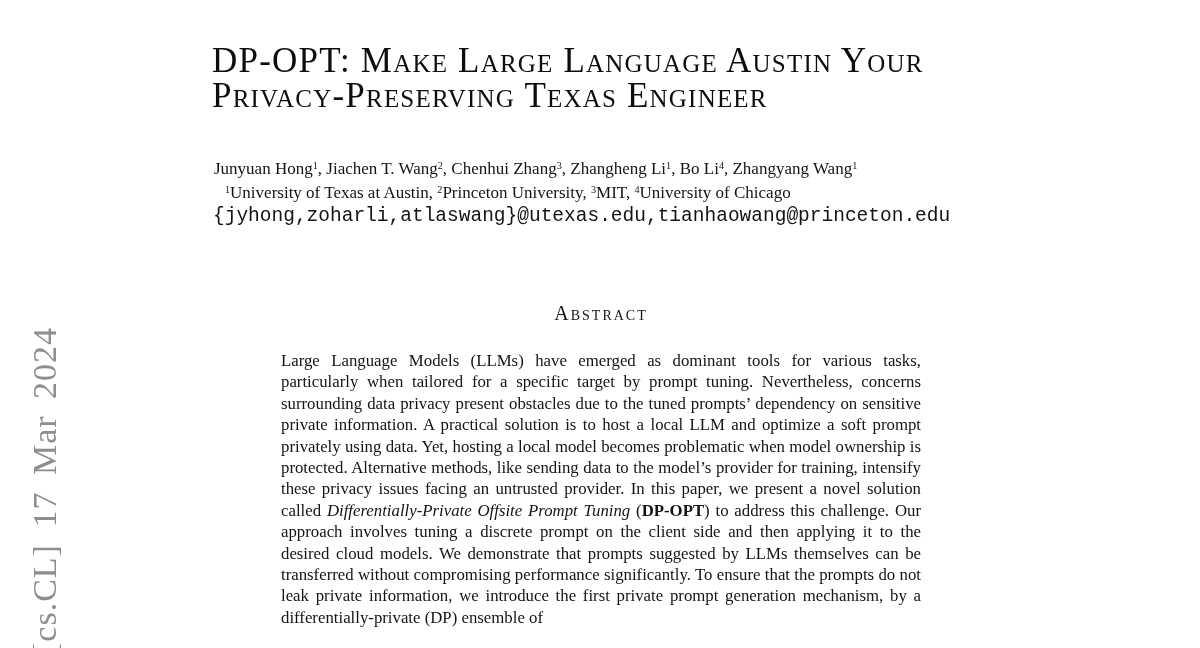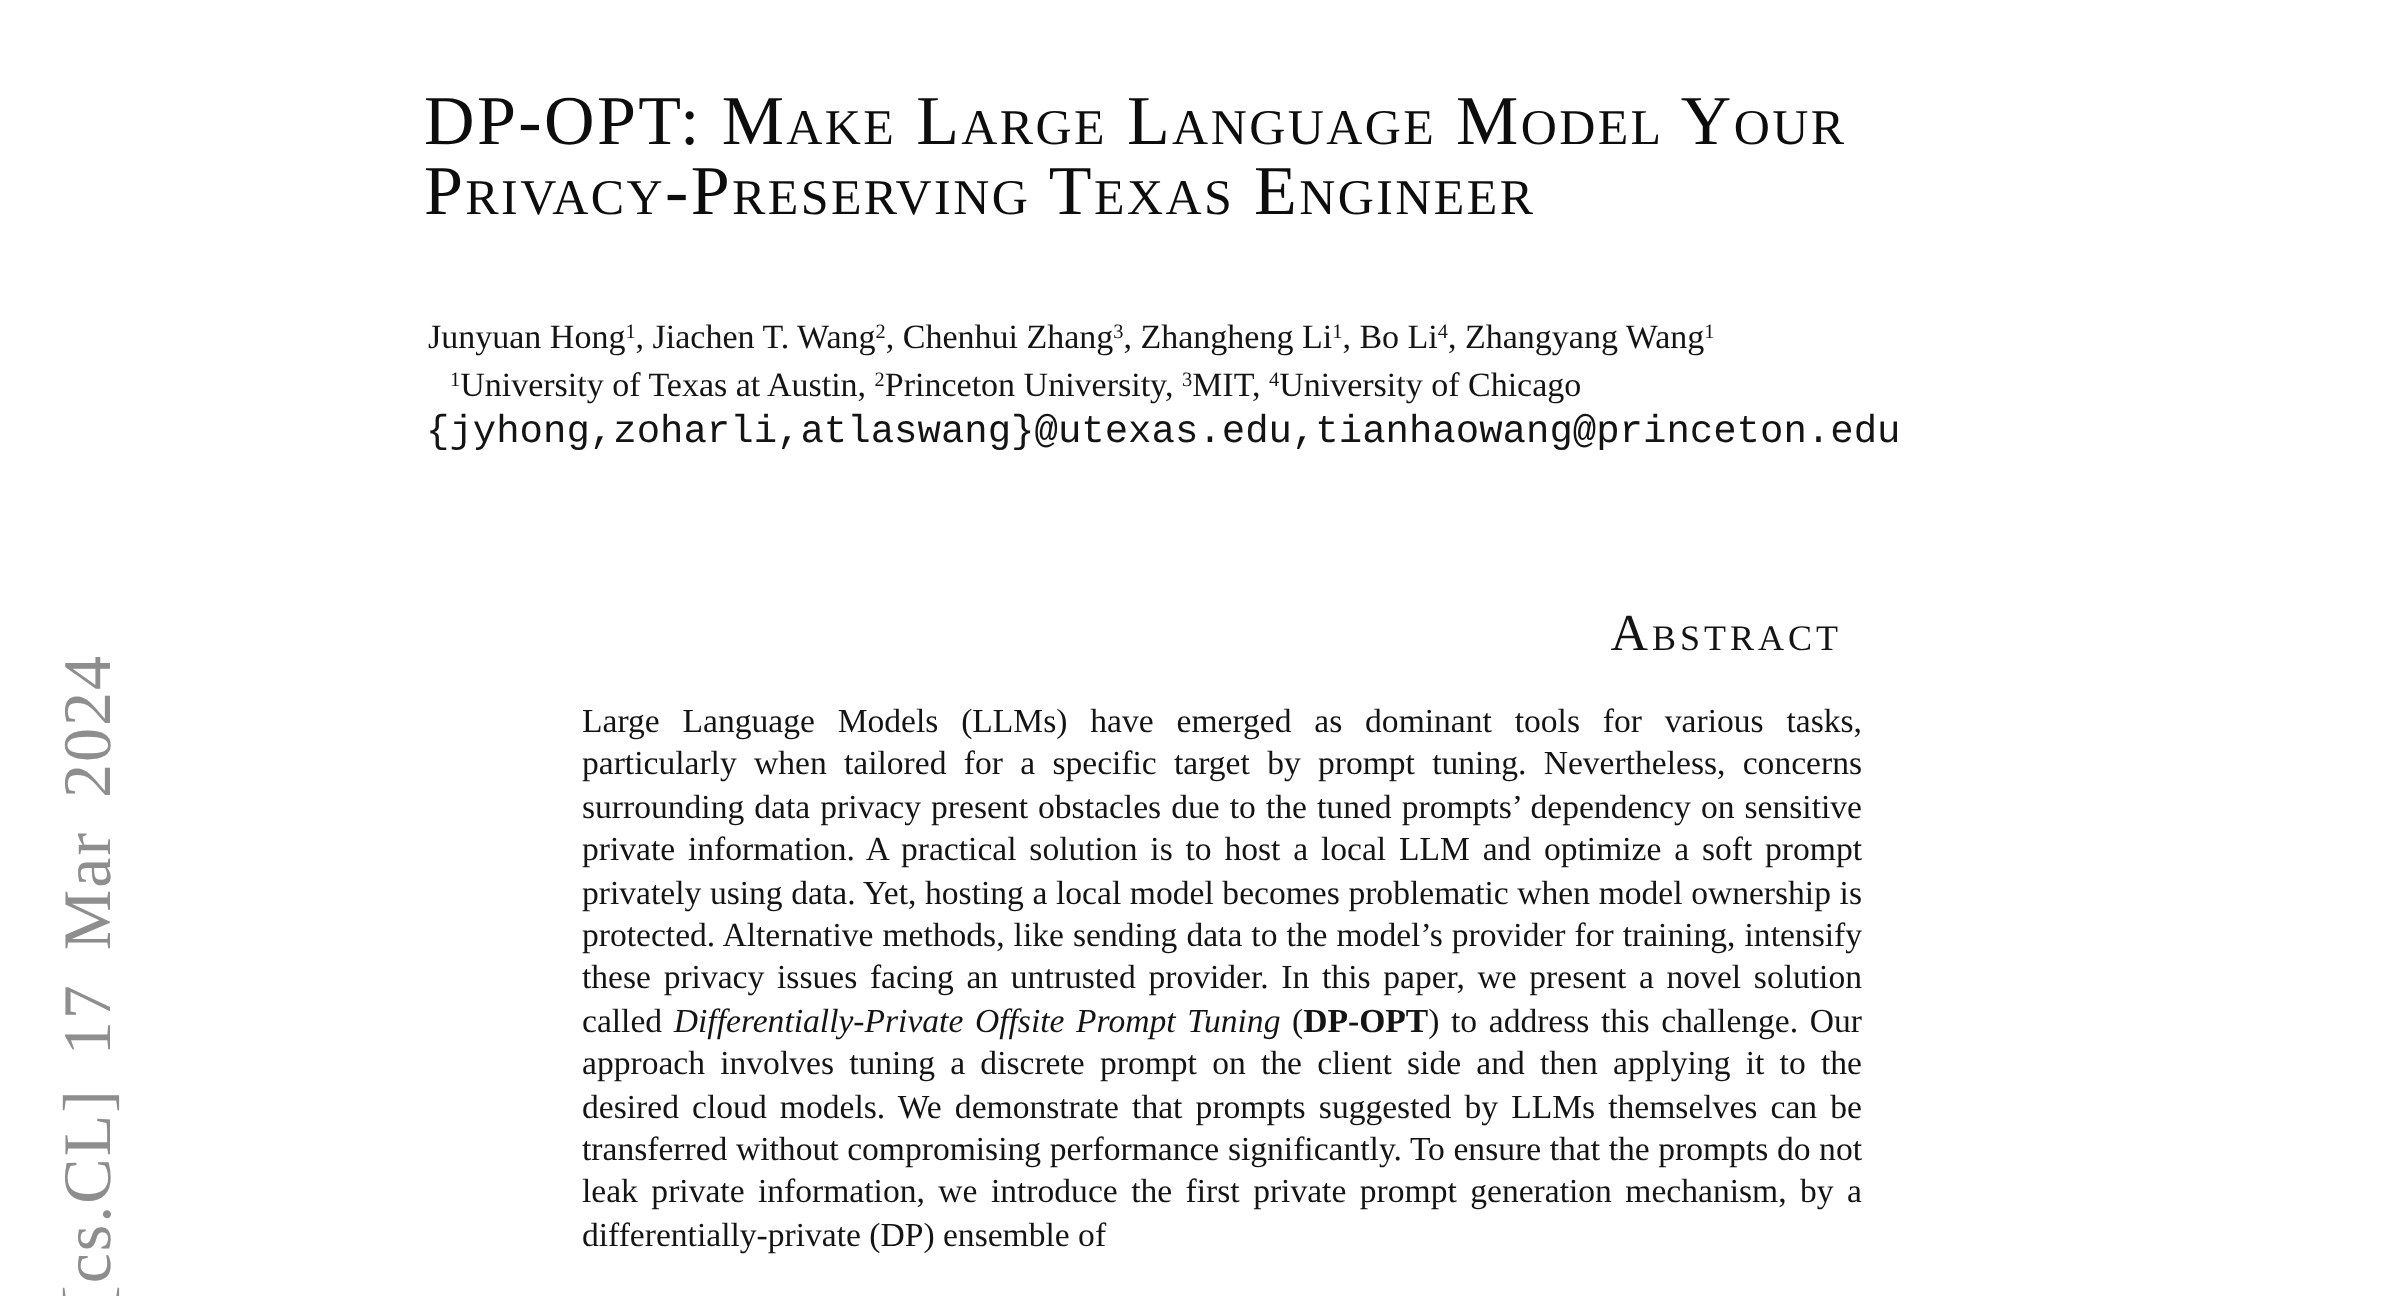--- a/index.html
+++ b/index.html
@@ -58,28 +58,28 @@
     white-space: nowrap;
     text-align: center;
   }
   .email-1 { top: 205px; }
   .email-2 { top: 227px; }
   .abstract-heading {
     position: absolute;
     left: 281px;
     top: 302px;
     width: 640px;
-    text-align: right;
-    font-size: 26px;
+    text-align: center;
+    font-size: 20px;
     font-variant: small-caps;
     letter-spacing: 2px;
   }
   .abstract-body {
     position: absolute;
-    left: 291px;
+    left: 281px;
     top: 350px;
     width: 640px;
     font-size: 16.8px;
     line-height: 21.4px;
     text-align: justify;
   }
   .seg-normal { font-style: normal; font-weight: 400; }
   .seg-italic { font-style: italic; }
   .seg-bold { font-weight: 700; }
   sup {
@@ -91,21 +91,21 @@
   }
 </style>
 </head>
 <body>
 
 <div class="page" style="background: rgb(255, 255, 255);">
 
   <div class="watermark" style="color: rgb(142, 142, 142);">[cs.CL] 17 Mar 2024</div>
 
   <div class="title-block">
-    <div>DP-OPT: Make Large Language Model Your</div>
+    <div>DP-OPT: Make Large Language Austin Your</div>
     <div>Privacy-Preserving Texas Engineer</div>
   </div>
 
   <div class="authors"><span>Junyuan Hong<sup>1</sup></span>, <span>Jiachen T. Wang<sup>2</sup></span>, <span>Chenhui Zhang<sup>3</sup></span>, <span>Zhangheng Li<sup>1</sup></span>, <span>Bo Li<sup>4</sup></span>, <span>Zhangyang Wang<sup>1</sup></span></div>
 
   <div class="affils"><span><sup>1</sup>University of Texas at Austin</span>, <span><sup>2</sup>Princeton University</span>, <span><sup>3</sup>MIT</span>, <span><sup>4</sup>University of Chicago</span></div>
 
   <div class="email email-1">{jyhong,zoharli,atlaswang}@utexas.edu,tianhaowang@princeton.edu</div>
 
 

